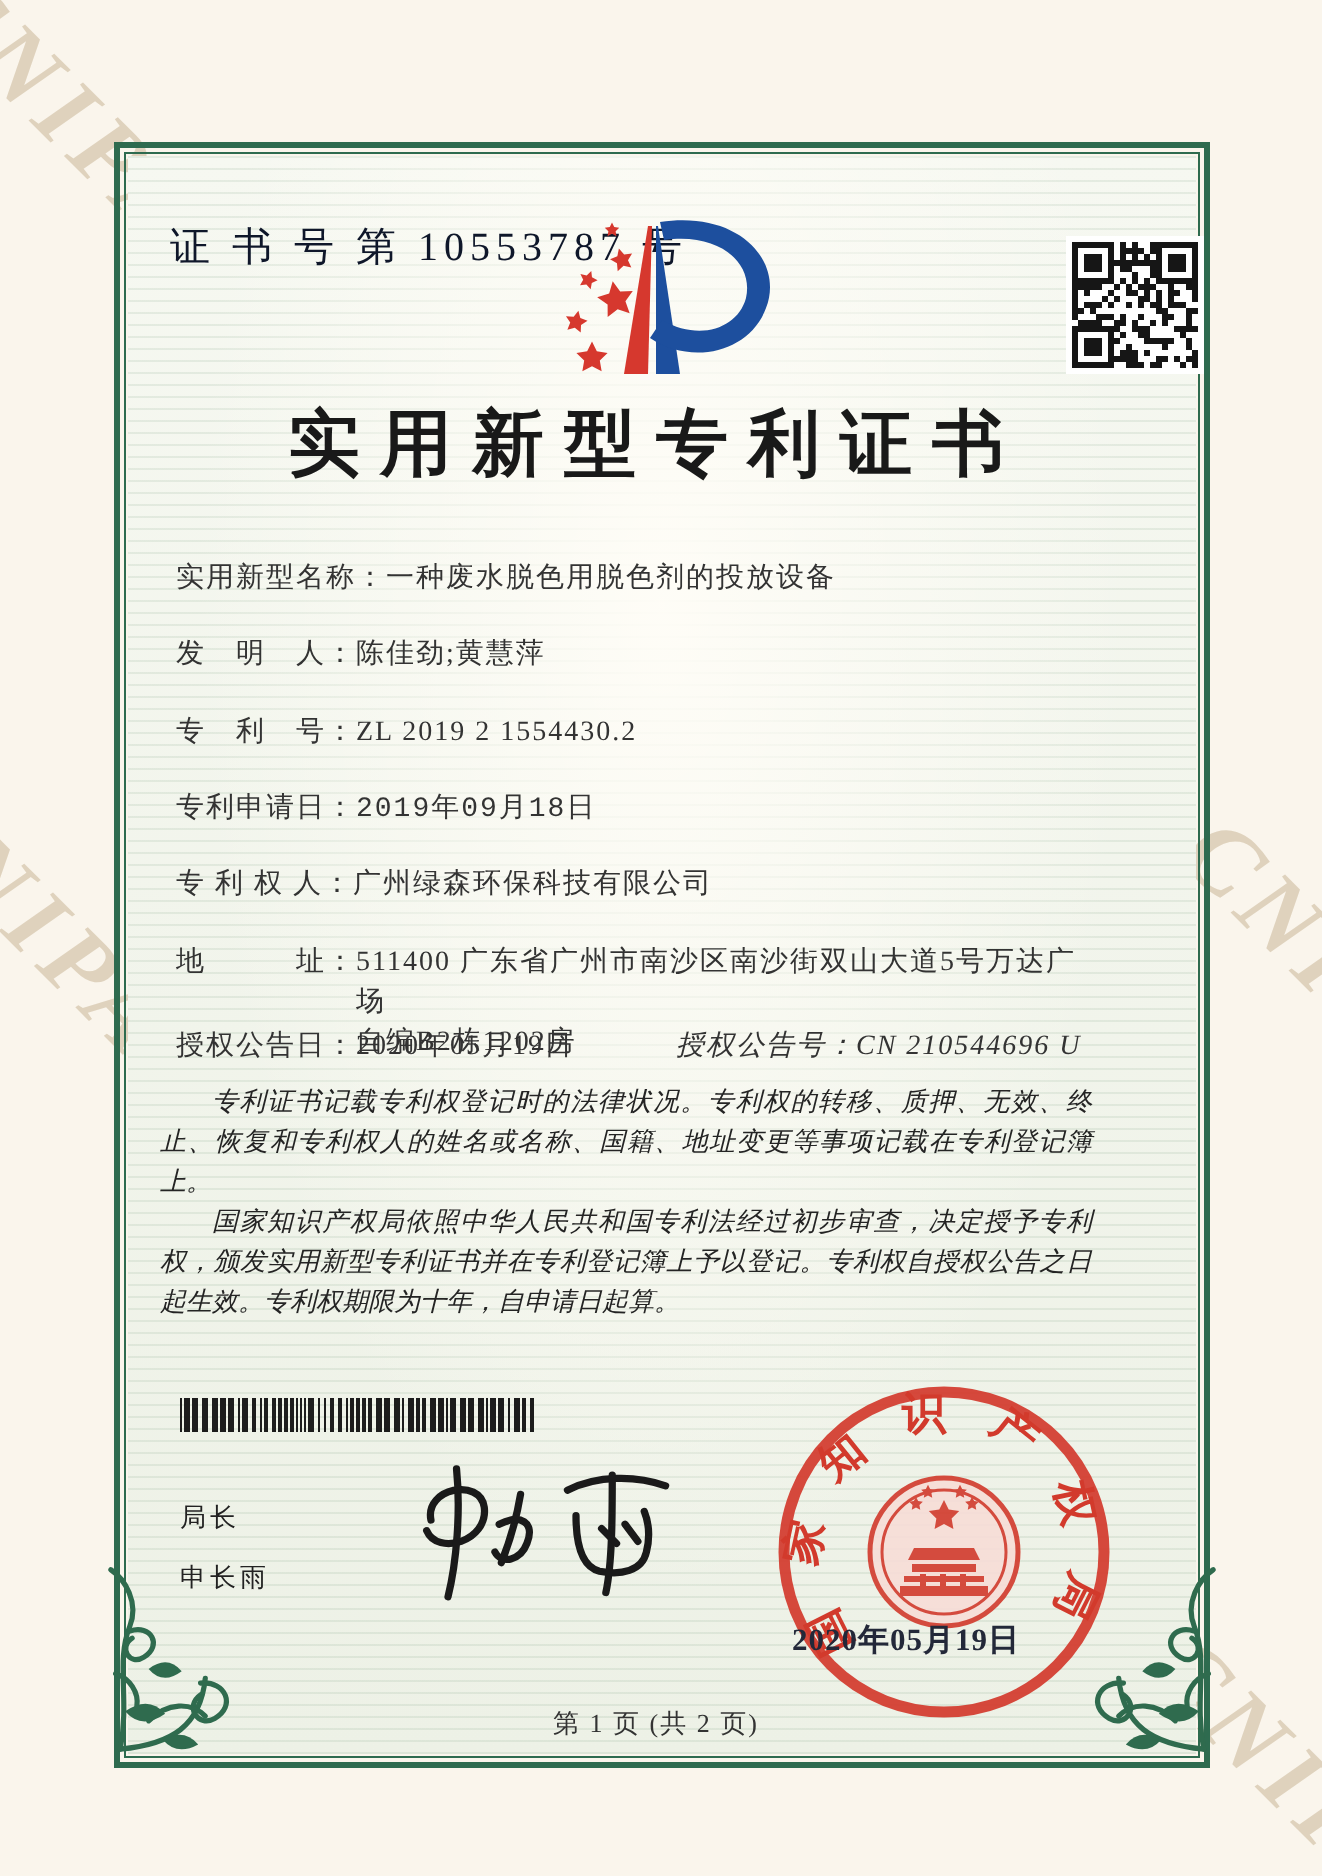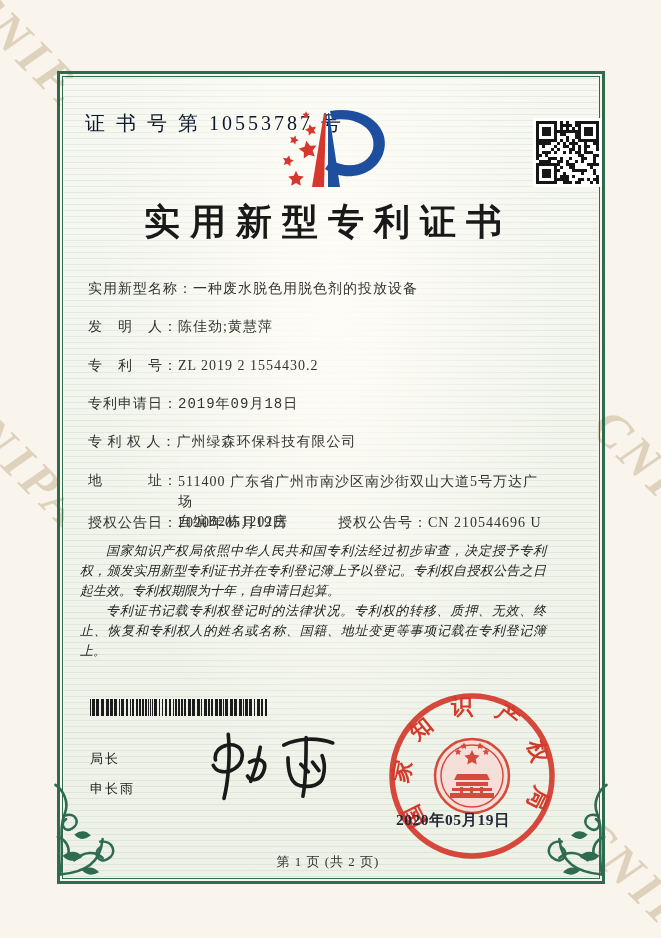--- a/index.html
+++ b/index.html
@@ -362,27 +362,27 @@
   </div>
   <div class="field" style="top:433px;">
     <span class="lbl">专 利 权 人：</span><span class="val">广州绿森环保科技有限公司</span>
   </div>
   <div class="field" style="top:472px;">
     <span class="lbl" style="vertical-align:top;">地　　　址：</span><span class="addr-lines"><span>511400 广东省广州市南沙区南沙街双山大道5号万达广场</span><br><span>自编B2栋1202房</span></span>
   </div>
   <div class="field" style="top:514px;">
     <span class="lbl">授权公告日：</span><span class="val">2020年05月19日</span>
   </div>
-  <div class="field" style="top:514px;left:338px;">
+  <div class="field" style="top:514px;left:338px;font-style:italic;">
     <span class="lbl">授权公告号：</span><span class="val">CN 210544696 U</span>
   </div>
 
   <div class="legal">
+    <p>专利证书记载专利权登记时的法律状况。专利权的转移、质押、无效、终止、恢复和专利权人的姓名或名称、国籍、地址变更等事项记载在专利登记簿上。</p>
     <p>国家知识产权局依照中华人民共和国专利法经过初步审查，决定授予专利权，颁发实用新型专利证书并在专利登记簿上予以登记。专利权自授权公告之日起生效。专利权期限为十年，自申请日起算。</p>
-    <p>专利证书记载专利权登记时的法律状况。专利权的转移、质押、无效、终止、恢复和专利权人的姓名或名称、国籍、地址变更等事项记载在专利登记簿上。</p>
   </div>
 
   <div class="barcode" id="barcode">
       <div style="left:0px;width:1px"></div>
       <div style="left:2px;width:3px"></div>
       <div style="left:6px;width:3px"></div>
       <div style="left:11px;width:3px"></div>
       <div style="left:16px;width:3px"></div>
       <div style="left:20px;width:3px"></div>
       <div style="left:24px;width:3px"></div>

